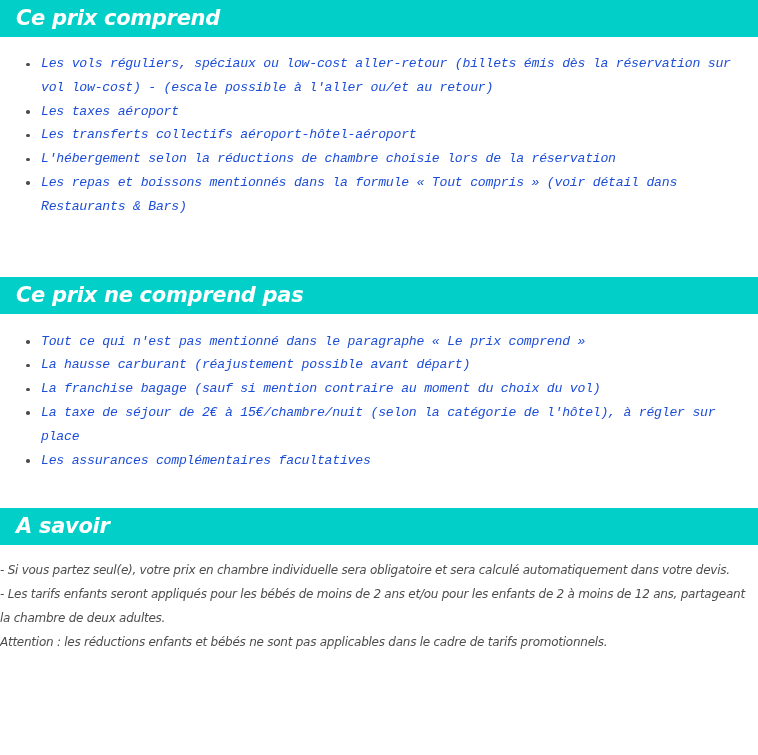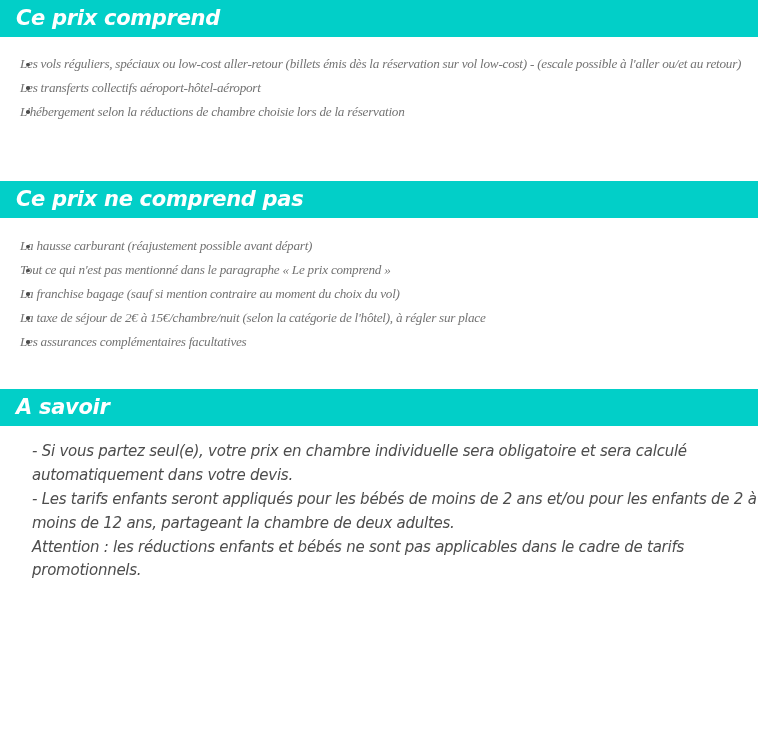--- a/index.html
+++ b/index.html
@@ -37,46 +37,45 @@
     letter-spacing: -0.3px;
     white-space: nowrap;
   }
   .bullet-list {
     list-style: none;
     margin: 0;
     padding: 0;
   }
   .bullet-list li {
     position: relative;
-    padding-left: 20px;
-    color: #737373;
-    font-family: Liberation Serif, serif;
+    padding-left: 41px;
+    color: #1d4ed8;
+    font-family: Liberation Mono, monospace;
     font-style: italic;
     font-size: 13.2px;
     line-height: 23.8px;
     letter-spacing: -0.25px;
   }
   .bullet-list li::before {
     content: "";
     position: absolute;
     left: 26px;
     top: 10.5px;
     width: 3.6px;
     height: 3.6px;
     background: #4d4d4d;
     border-radius: 50%;
   }
   .para-block {
     color: #4d4d4d;
     font-family: "DejaVu Sans", sans-serif;
     font-style: italic;
-    font-size: 15px;
+    font-size: 12px;
     line-height: 23.8px;
     letter-spacing: -0.25px;
-    margin-left: 32px;
   }
   .para-block p {
     margin: 0;
   }
   .spacer-a { height: 15px; }
   .spacer-b { height: 58px; }
   .spacer-c { height: 16px; }
   .spacer-d { height: 36px; }
   .spacer-e { height: 14px; }
 </style>
@@ -84,33 +83,35 @@
 <body>
 
 <div class="page">
 
   <div class="section-header">
     <span class="title">Ce prix comprend</span>
   </div>
   <div class="spacer-a"></div>
   <ul class="bullet-list">
     <li>Les vols réguliers,  spéciaux ou low-cost aller-retour (billets émis dès la réservation sur vol low-cost) - (escale possible à l'aller ou/et au retour)</li>
+    <li>Les taxes aéroport</li>
     <li>Les transferts collectifs aéroport-hôtel-aéroport</li>
     <li>L'hébergement selon la réductions de chambre choisie lors de la réservation</li>
+    <li>Les repas et boissons mentionnés dans la formule « Tout compris » (voir détail dans Restaurants &amp; Bars)</li>
   </ul>
 
   <div class="spacer-b"></div>
 
   <div class="section-header">
     <span class="title">Ce prix ne comprend pas</span>
   </div>
   <div class="spacer-c"></div>
   <ul class="bullet-list">
+    <li>Tout ce qui n'est pas mentionné dans le paragraphe « Le prix comprend »</li>
     <li>La hausse carburant (réajustement possible avant départ)</li>
-    <li>Tout ce qui n'est pas mentionné dans le paragraphe « Le prix comprend »</li>
     <li>La franchise bagage (sauf si mention contraire au moment du choix du vol)</li>
     <li>La taxe de séjour de 2€ à 15€/chambre/nuit (selon la catégorie de l'hôtel), à régler sur place</li>
     <li>Les assurances complémentaires facultatives</li>
   </ul>
 
   <div class="spacer-d"></div>
 
   <div class="section-header">
     <span class="title">A savoir</span>
   </div>

